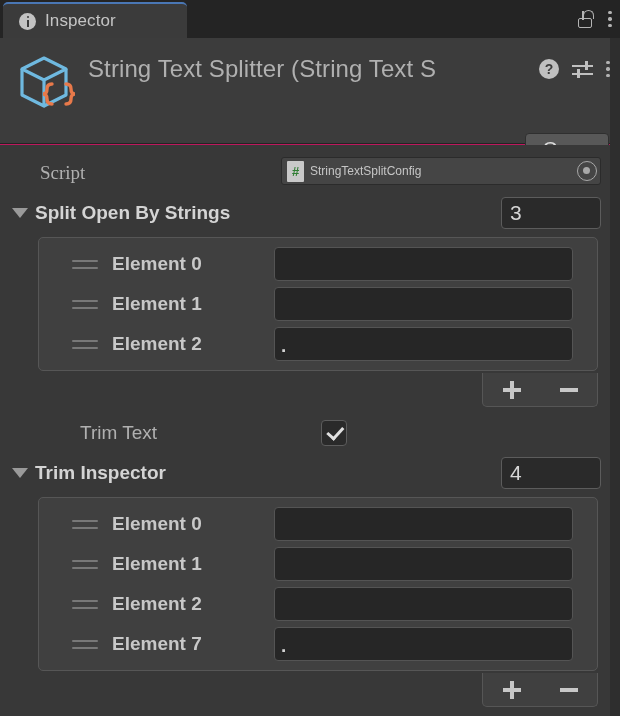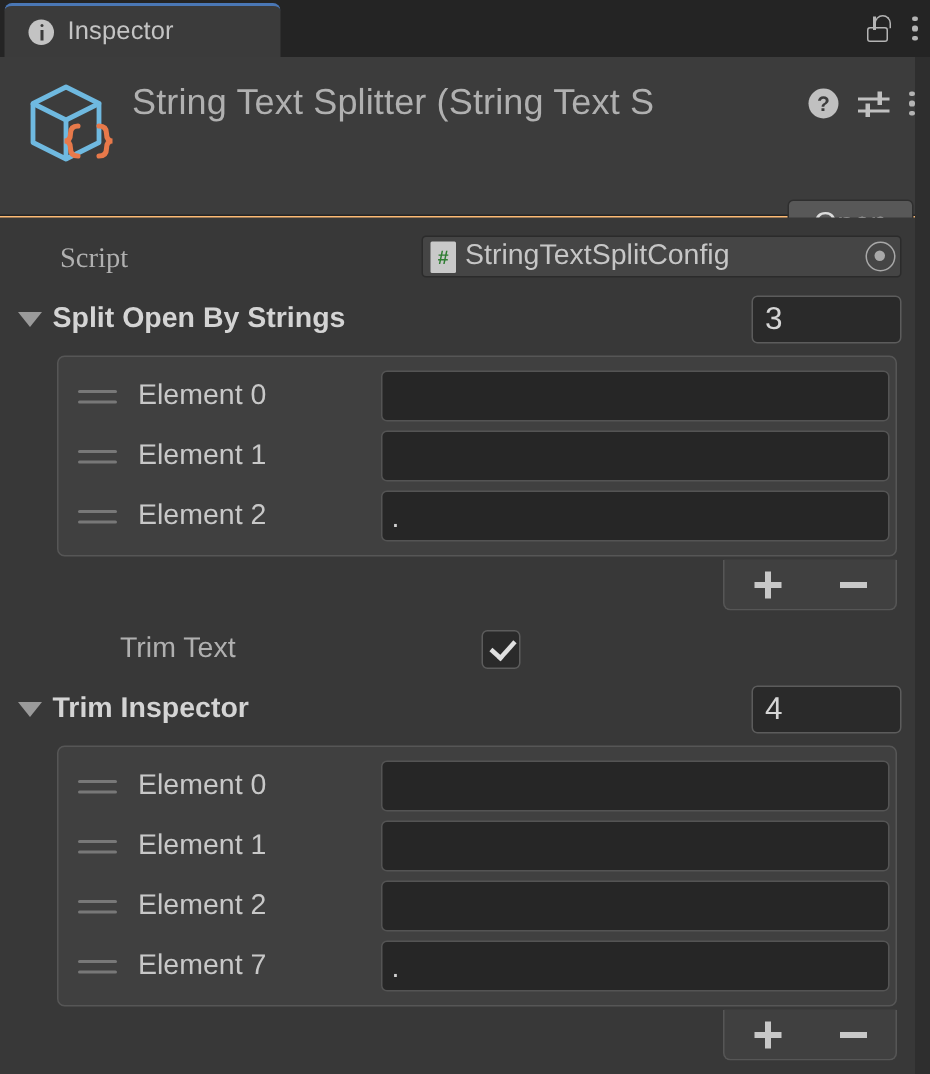--- a/index.html
+++ b/index.html
@@ -13,21 +13,21 @@
     overflow: hidden;
     font-family: "Liberation Sans", sans-serif;
     -webkit-font-smoothing: antialiased;
   }
 
   
   .window {
     position: relative;
     width: 620px;
     height: 716px;
-    background: #fdba74;
+    background: #be185d;
     box-sizing: border-box;
   }
 
   
   .tabbar {
     position: absolute;
     left: 0; top: 0;
     width: 620px;
     height: 38px;
     background: #242424;
@@ -279,21 +279,21 @@
     color: #2f7d32;
     font-size: 13px;
     font-weight: bold;
     display: flex;
     align-items: center;
     justify-content: center;
   }
   .obj-field-name {
     flex: 1;
     color: #c6c6c6;
-    font-size: 19px;
+    font-size: 12px;
     white-space: nowrap;
     overflow: hidden;
   }
   .picker {
     width: 20px; height: 20px;
     border-radius: 50%;
     border: 1.6px solid #a8a8a8;
     box-sizing: border-box;
     position: relative;
     flex: none;
@@ -345,21 +345,22 @@
 
   
   .listbox {
     position: absolute;
     left: 38px;
     width: 560px;
     background: #404040;
     border: 1px solid #565656;
     border-radius: 5px;
     box-sizing: border-box;
-    padding: 6px 4px;
+    padding: 6px 24px;
+    font-weight: bold;
   }
   .elem-row {
     height: 40px;
     display: flex;
     align-items: center;
   }
   .handle {
     width: 26px;
     margin-left: 9px;
     margin-right: 14px;

